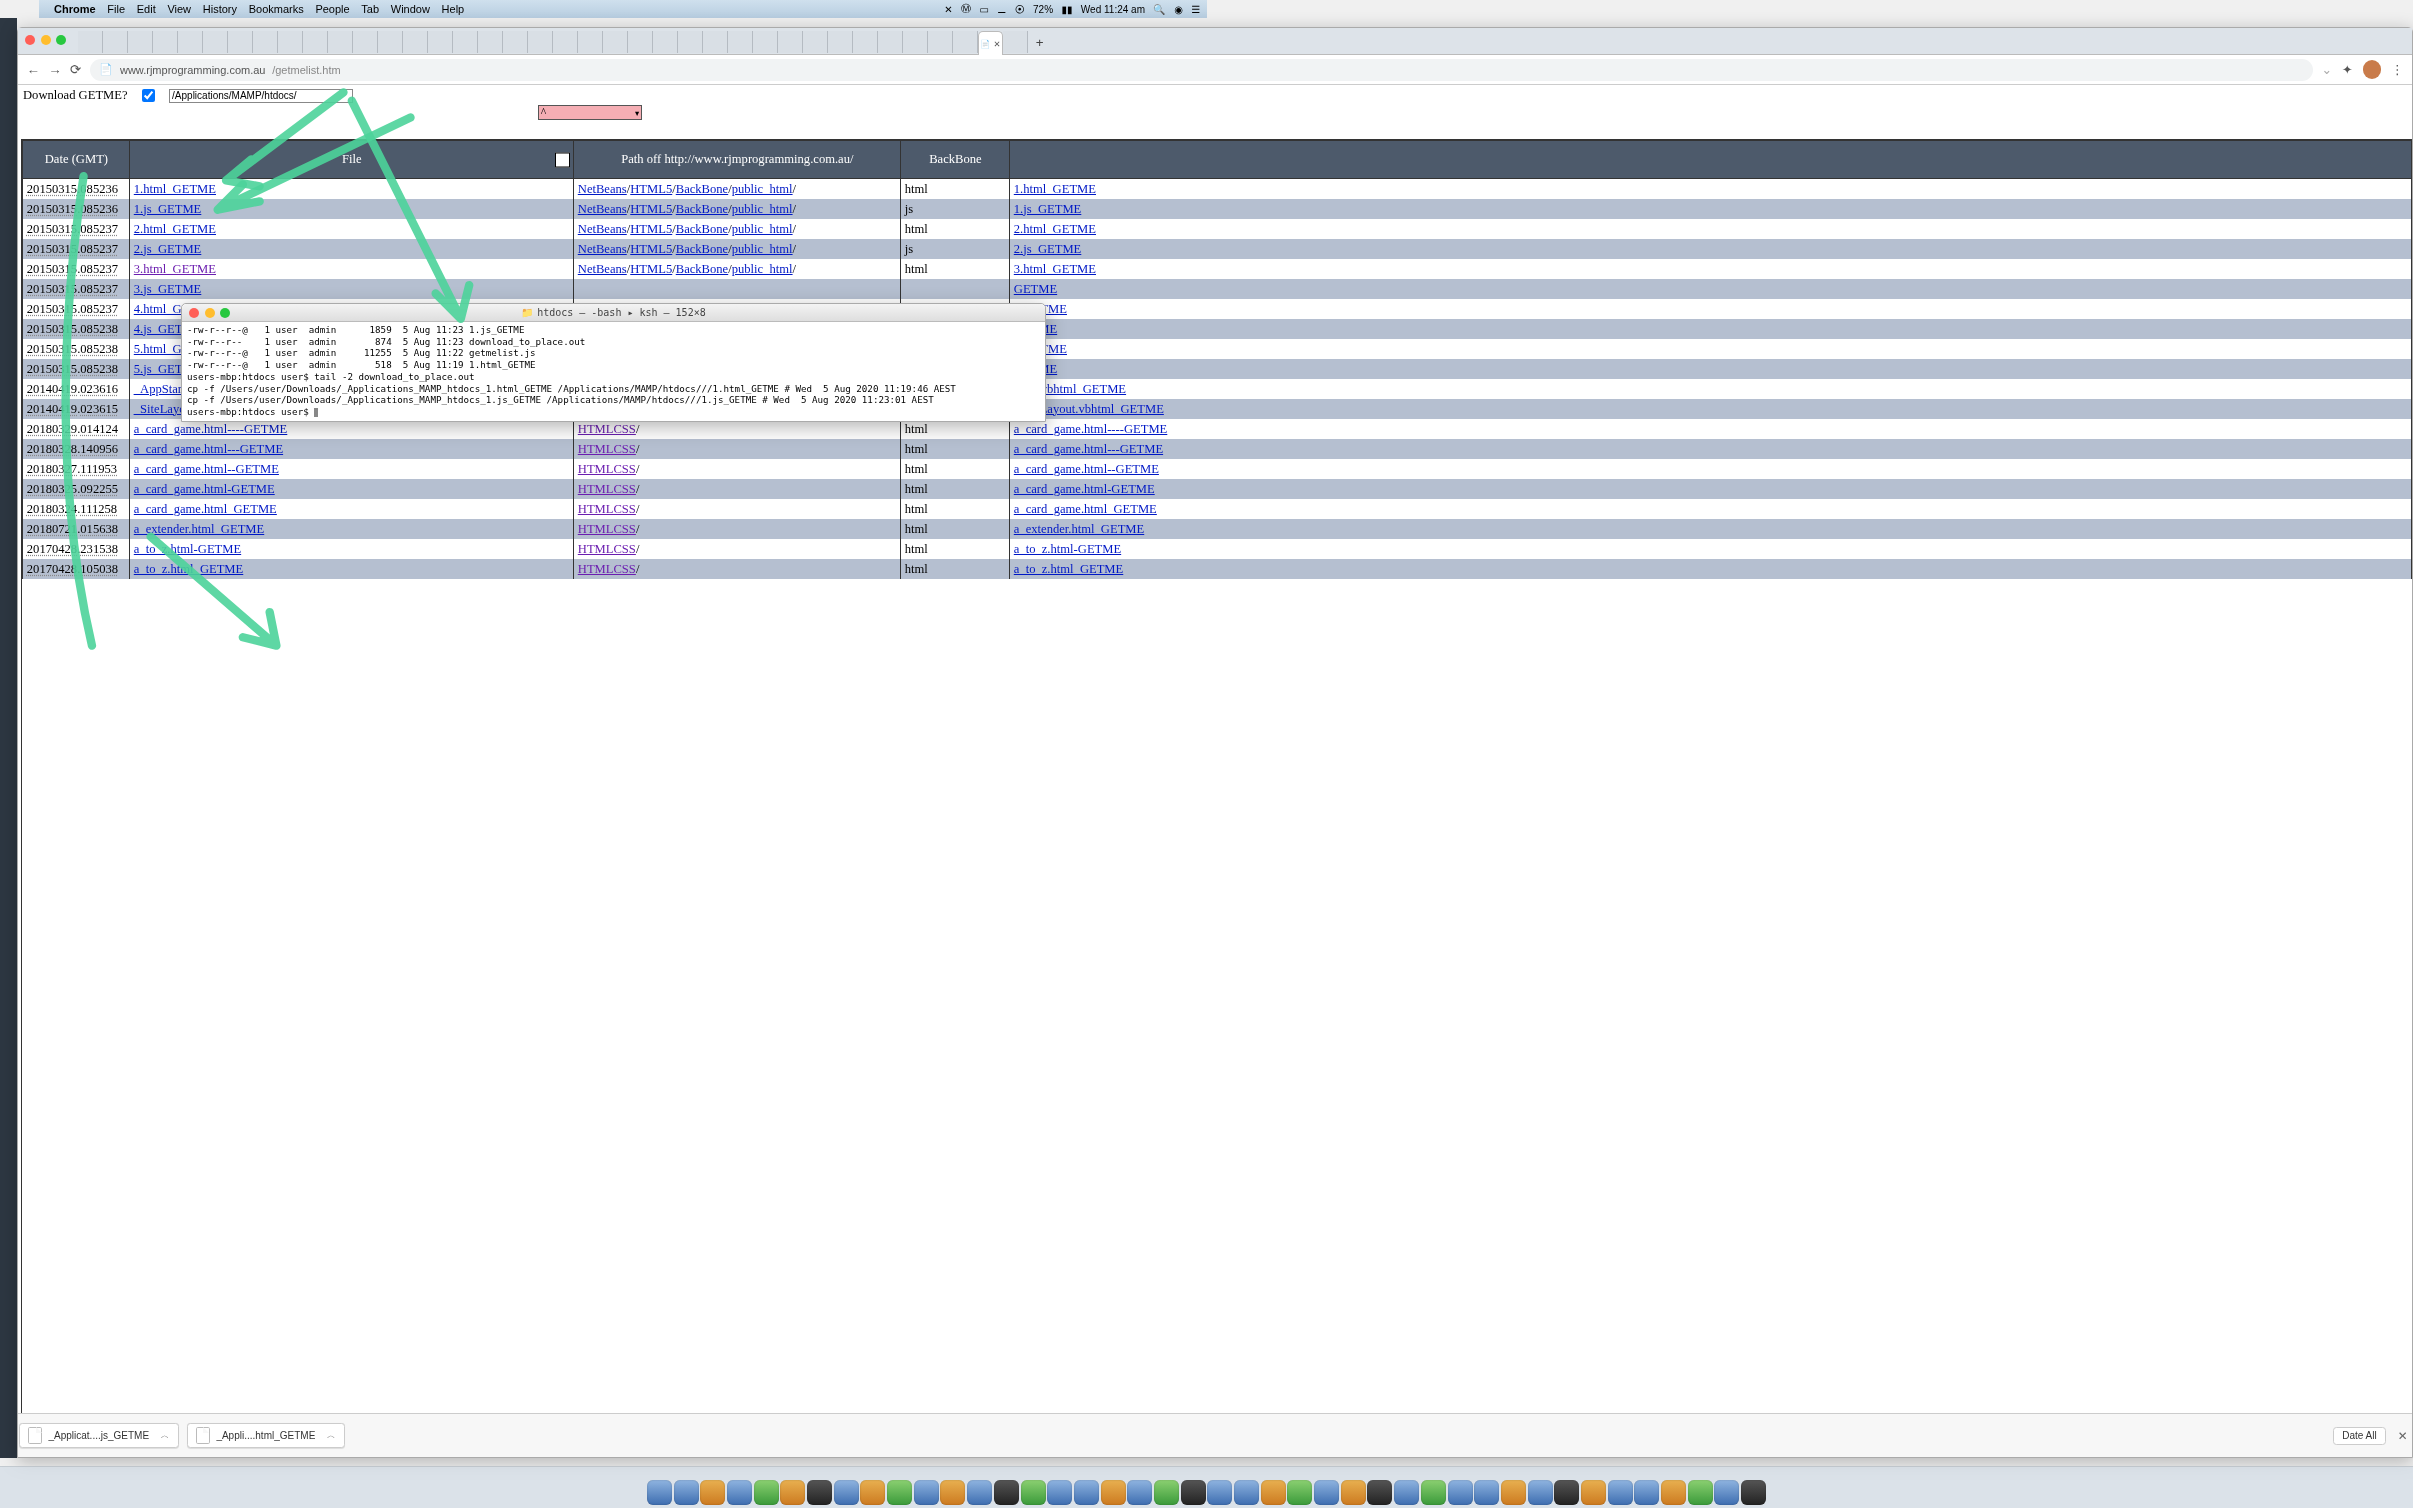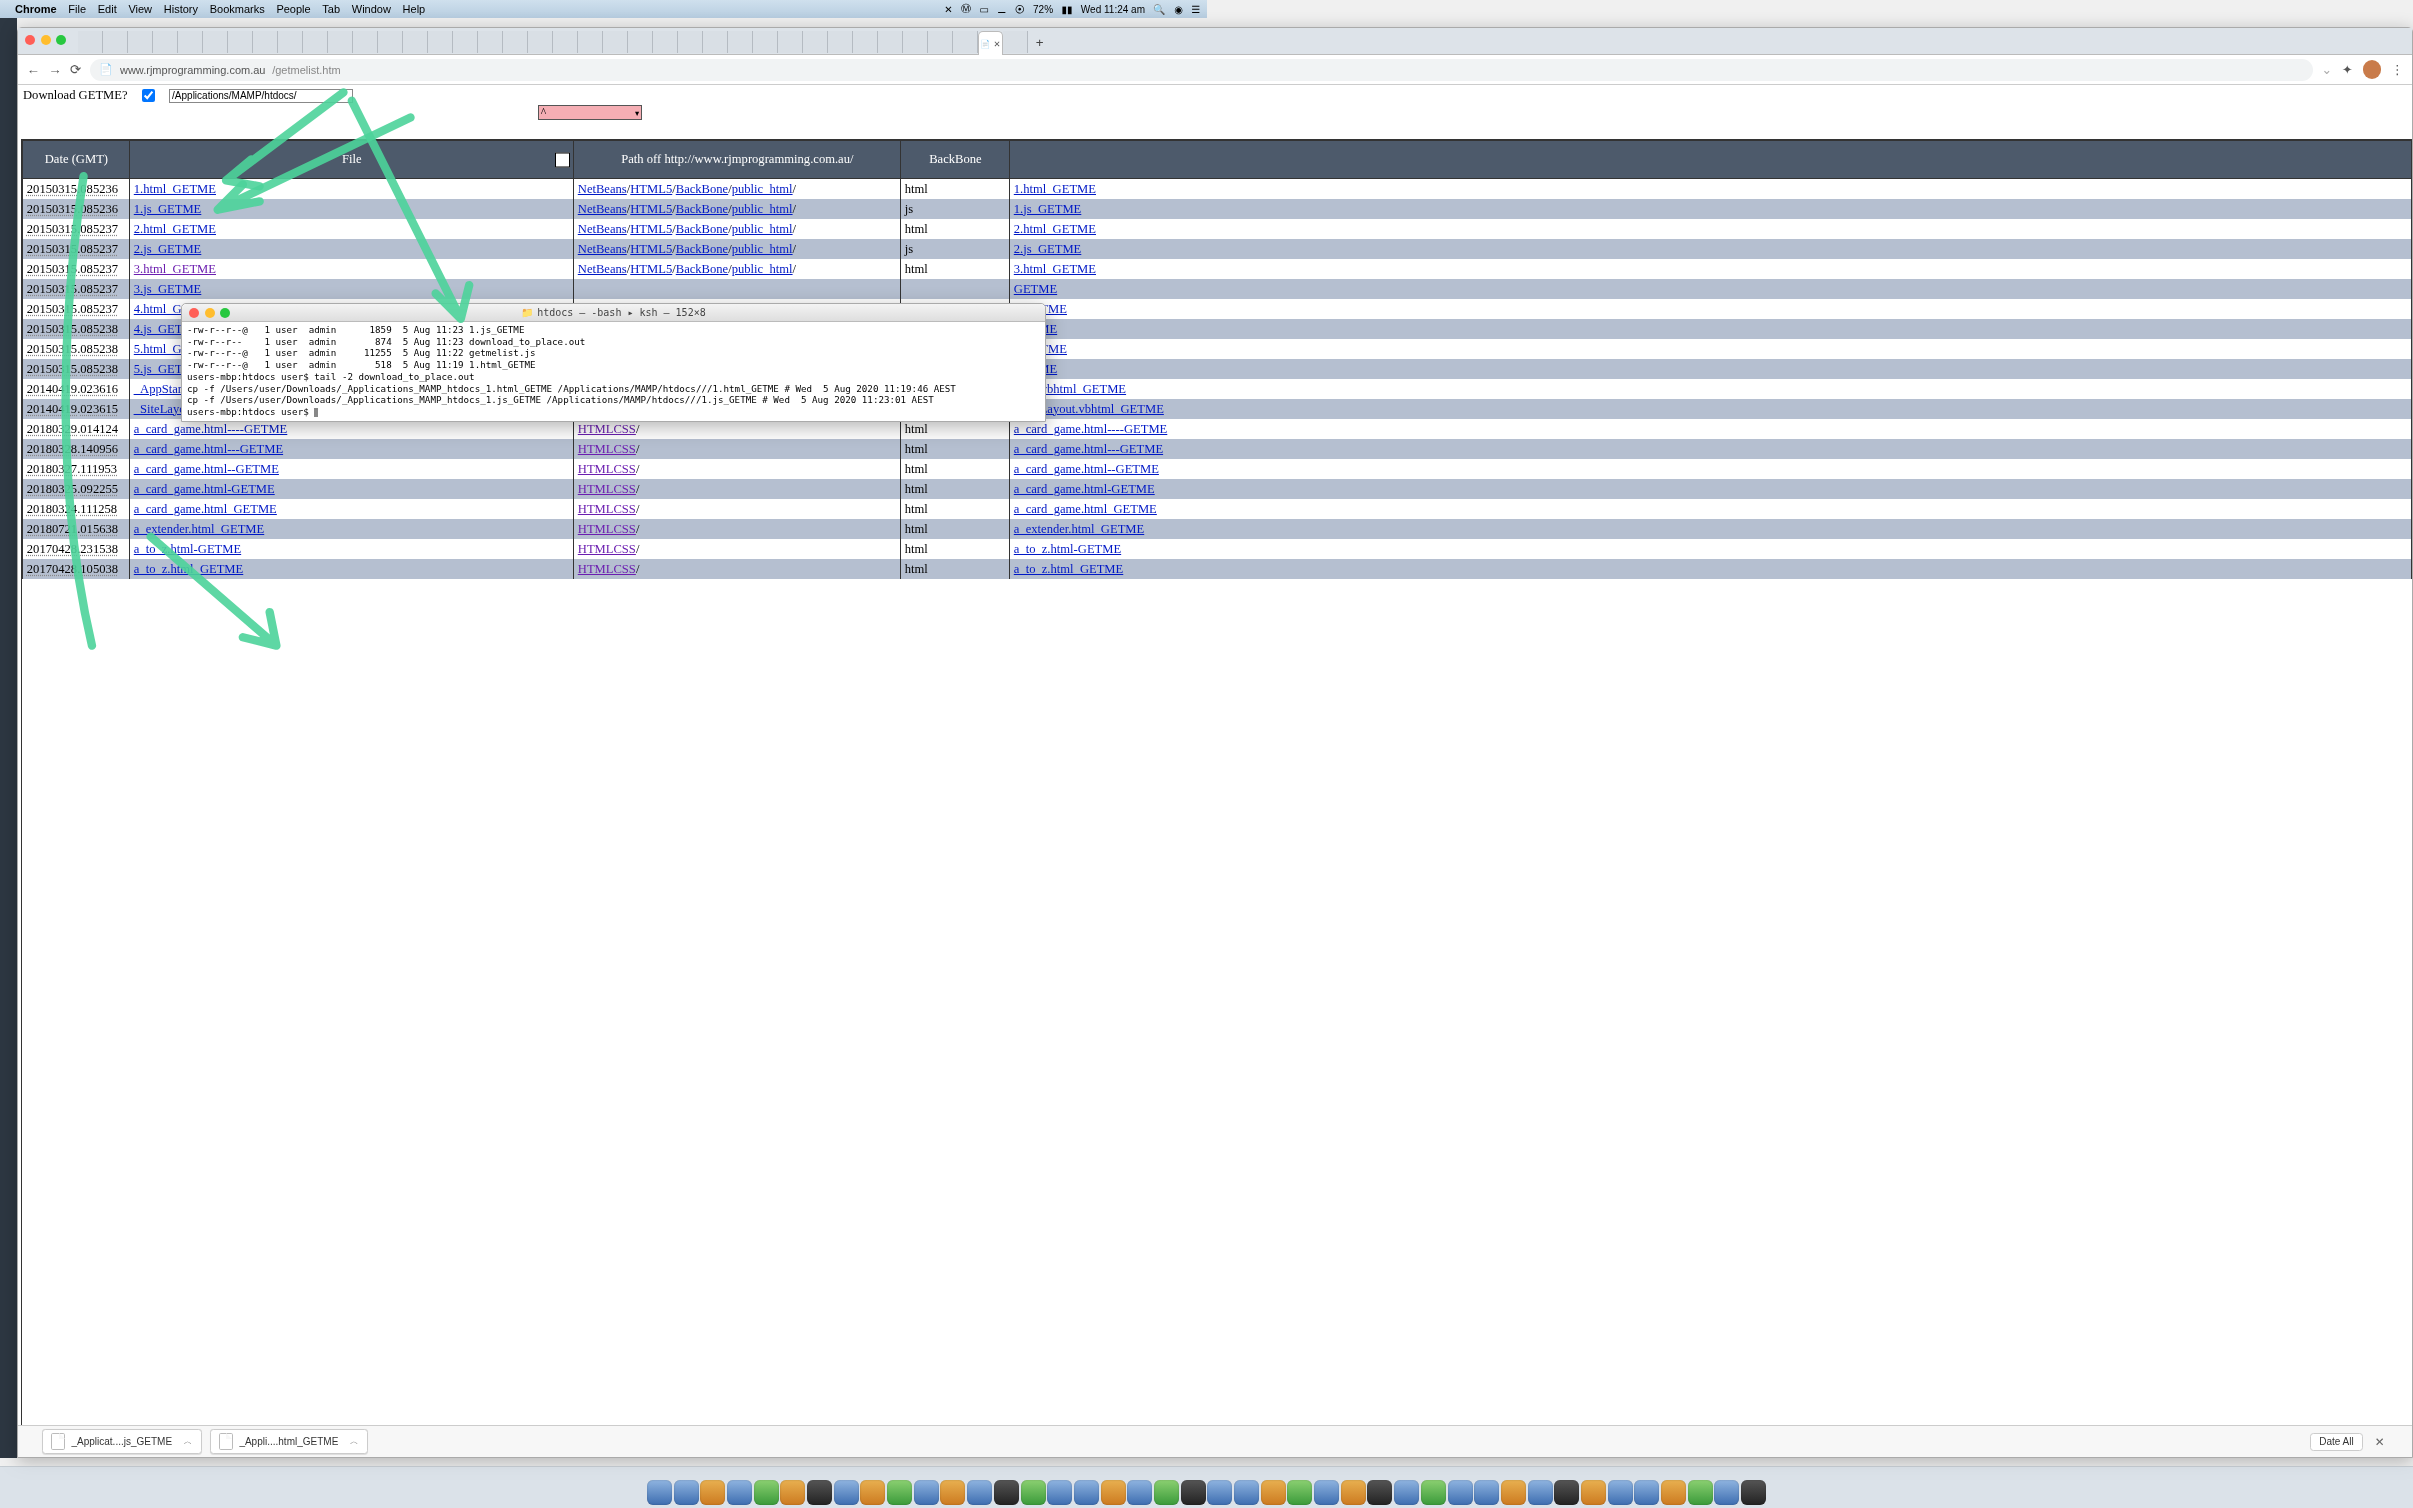--- a/index.html
+++ b/index.html
@@ -1,19 +1,19 @@
 <!DOCTYPE html>
 <html style="font-size:13.4px"><head>
 <meta charset="utf-8">
 <style>
   * { box-sizing: border-box; margin: 0; padding: 0; }
   html, body { width: 1207px; height: 754px; font-family: -apple-system, BlinkMacSystemFont, "Helvetica Neue", Arial, sans-serif; overflow: hidden; background: #f0f0f0; }
   
   
-  .menubar { height: 18.4px; background: linear-gradient(#cfe0ed, #b7cde0); display: flex; align-items: center; font-size: 11px; padding: 0 6.7px; }
+  .menubar { height: 18.4px; background: linear-gradient(#cfe0ed, #b7cde0); display: flex; align-items: center; font-size: 11px; padding: 0 6.7px; margin-left: 39px; }
   .menubar .apple { font-size: 11.7px; margin-right: 8.4px; }
   .menubar .app { font-weight: 600; margin-right: 11.7px; }
   .menubar .menu { margin-right: 11.7px; }
   .menubar .right { margin-left: auto; display: flex; align-items: center; gap: 8.4px; }
   .menubar .right span { font-size: 10px; }
   .menubar .clock { font-size: 10px; }
 
   
   .chrome { position: absolute; left: 17px; top: 27px; right: 0; bottom: 50px; background: #fff; border: 0.8px solid #aaa; border-radius: 5px 5px 0 0; display: flex; flex-direction: column; box-shadow: 0 3.4px 17px rgba(0,0,0,0.25); }
   .tabstrip { height: 27px; background: #dde3e9; border-bottom: 0.8px solid #bbb; display: flex; align-items: flex-end; padding: 0 5px; position: relative; }
@@ -57,21 +57,21 @@
 
   
   .term { position:absolute; left:181px; top:303px; width:865px; background:#fff; border:0.8px solid #aaa; border-radius:5px 5px 0 0; box-shadow:0 5px 20px rgba(0,0,0,0.3); font-family:Menlo,Consolas,monospace; font-size:9.2px; z-index:20; }
   .term-title { height:18.4px; background:linear-gradient(#f3f3f3,#dedede); border-bottom:0.8px solid #bbb; display:flex; align-items:center; justify-content:center; position:relative; font-size:10px; color:#444; border-radius:5px 5px 0 0; }
   .term-title .traffic { left:6.7px; top:4.2px; }
   .term-title .folder { color:#6eb5e5; margin-right:3.4px; }
   .term-body { padding:1.7px 5px 3.4px; line-height:11.7px; white-space:pre; color:#000; overflow:hidden; }
   .term-body .cursor { background:#888; display:inline-block; width:4.2px; height:9.2px; vertical-align:middle; }
 
   
-  .dlbar { position:absolute; left:0; right:0; bottom:0; height:32px; background:#f7f7f7; border-top:0.8px solid #ccc; display:flex; align-items:center; padding:0 24px; gap:8.4px; font-size:10px; color:#333; }
+  .dlbar { position:absolute; left:0; right:0; bottom:0; height:44px; background:#f7f7f7; border-top:0.8px solid #ccc; display:flex; align-items:center; padding:0 1px; gap:8.4px; font-size:10px; color:#333; }
   .dlitem { display:flex; align-items:center; gap:6.7px; border:0.8px solid #ccc; border-radius:3.4px; padding:3.4px 8.4px; background:#fff; box-shadow:0 0.8px 0.8px rgba(0,0,0,.1); }
   .dlitem .chev { font-size:8.4px; color:#666; margin-left:5px; }
   .dlbar .showall { margin-left:auto; border:0.8px solid #ccc; border-radius:3.4px; padding:2.5px 8.4px; background:#fff; }
   .dlbar .closex { font-size:11.7px; color:#666; padding:0 3.4px; }
   .file-ic { width:13.4px; height:17px; border:0.8px solid #bbb; border-radius:1.7px; position:relative; background:#fff; }
   .file-ic::before { content:""; position:absolute; right:-0.8px; top:-0.8px; border:3.4px solid transparent; border-left-color:#f7f7f7; border-bottom-color:#f7f7f7; }
 
   
   .dock { position:absolute; left:0; right:0; bottom:0; height:42px; display:flex; align-items:flex-end; justify-content:center; gap:1.7px; background:rgba(210,220,230,0.7); padding:3.4px 5px; border-top:0.8px solid rgba(0,0,0,.1); }
   .dock .dicon { width:25px; height:25px; border-radius:5.9px; background:linear-gradient(#8fb4e0,#3d6db0); box-shadow:inset 0 0 1.7px rgba(0,0,0,.3); }

